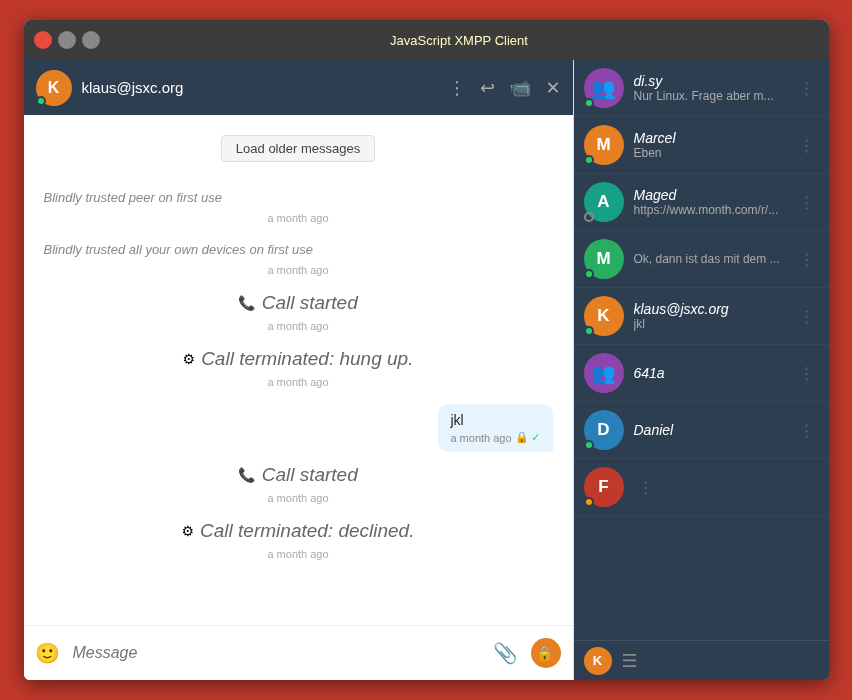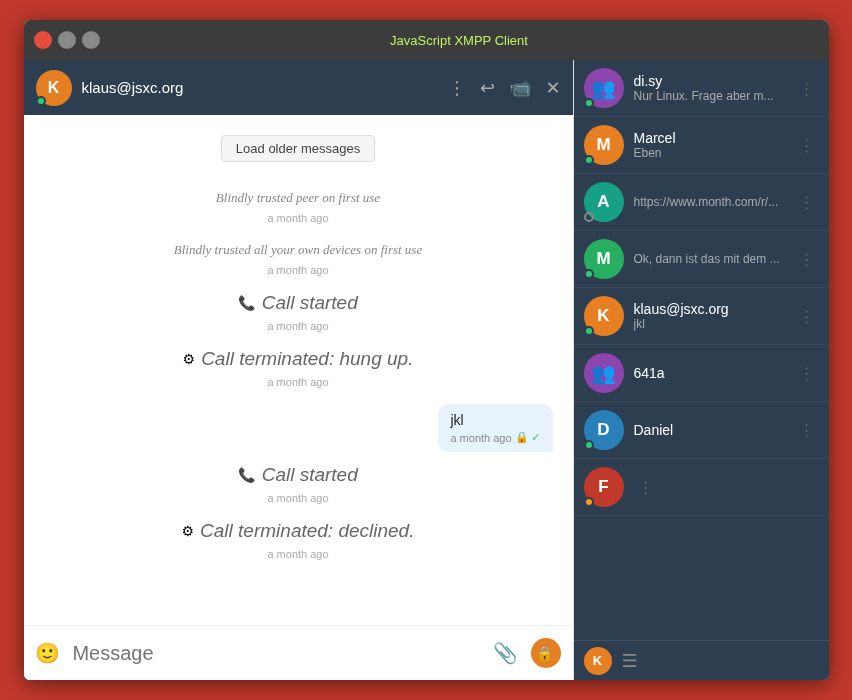--- a/index.html
+++ b/index.html
@@ -46,21 +46,21 @@
       cursor: pointer;
       display: flex; align-items: center; justify-content: center;
       font-size: 10px; color: transparent;
     }
     .tb-close { background: #e74c3c; }
     .tb-min { background: #888; }
     .tb-max { background: #888; }
     .title-bar-title {
       flex: 1;
       text-align: center;
-      color: #bef264;
+      color: #fef9c3;
       font-size: 13px;
     }
 
     
     .main-content {
       display: flex;
       flex: 1;
       overflow: hidden;
     }
 
@@ -136,23 +136,22 @@
       background: #f5f5f5;
       border: 1px solid #ddd;
       border-radius: 4px;
       padding: 5px 14px;
       font-size: 13px;
       color: #444;
       cursor: pointer;
     }
 
     .system-message {
-      text-align: center;
+      text-align: left;
       margin: 6px 0 2px;
-      font-family: Liberation Serif, serif;
     }
     .system-message .sys-text {
       color: #888;
       font-style: italic;
       font-size: 13px;
     }
     .msg-timestamp {
       text-align: center;
       color: #aaa;
       font-size: 11px;
@@ -223,23 +222,24 @@
     }
     .input-icon {
       font-size: 20px;
       color: #888;
       cursor: pointer;
     }
     .message-input {
       flex: 1;
       border: none;
       outline: none;
-      font-size: 20px;
+      font-size: 16px;
       color: #444;
       background: transparent;
+      font-style: italic;
     }
     .lock-icon-btn {
       width: 30px; height: 30px;
       background: #e67e22;
       border-radius: 50%;
       display: flex; align-items: center; justify-content: center;
       color: #fff;
       font-size: 14px;
       cursor: pointer;
     }
@@ -289,20 +289,21 @@
       flex: 1;
       overflow: hidden;
     }
     .contact-name {
       color: #fff;
       font-size: 14px;
       font-weight: 500;
       white-space: nowrap;
       overflow: hidden;
       text-overflow: ellipsis;
+      font-style: italic;
     }
     .contact-preview {
       color: #aaa;
       font-size: 12px;
       white-space: nowrap;
       overflow: hidden;
       text-overflow: ellipsis;
     }
     .contact-menu {
       color: #666;
@@ -464,20 +465,21 @@
           </div>
           <span class="contact-menu">⋮</span>
         </div>
 
         <div class="contact-item">
           <div class="contact-avatar av-teal">
             <span>A</span>
             <div class="contact-status-dot" style="background:transparent; border:2px solid #888; bottom:0; left:0;"></div>
           </div>
           <div class="contact-info">
+            <div class="contact-name">Maged</div>
             <div class="contact-preview">https://www.month.com/r/...</div>
           </div>
           <span class="contact-menu">⋮</span>
         </div>
 
         <div class="contact-item">
           <div class="contact-avatar av-green">
             <span>M</span>
             <div class="contact-status-dot status-online"></div>
           </div>

